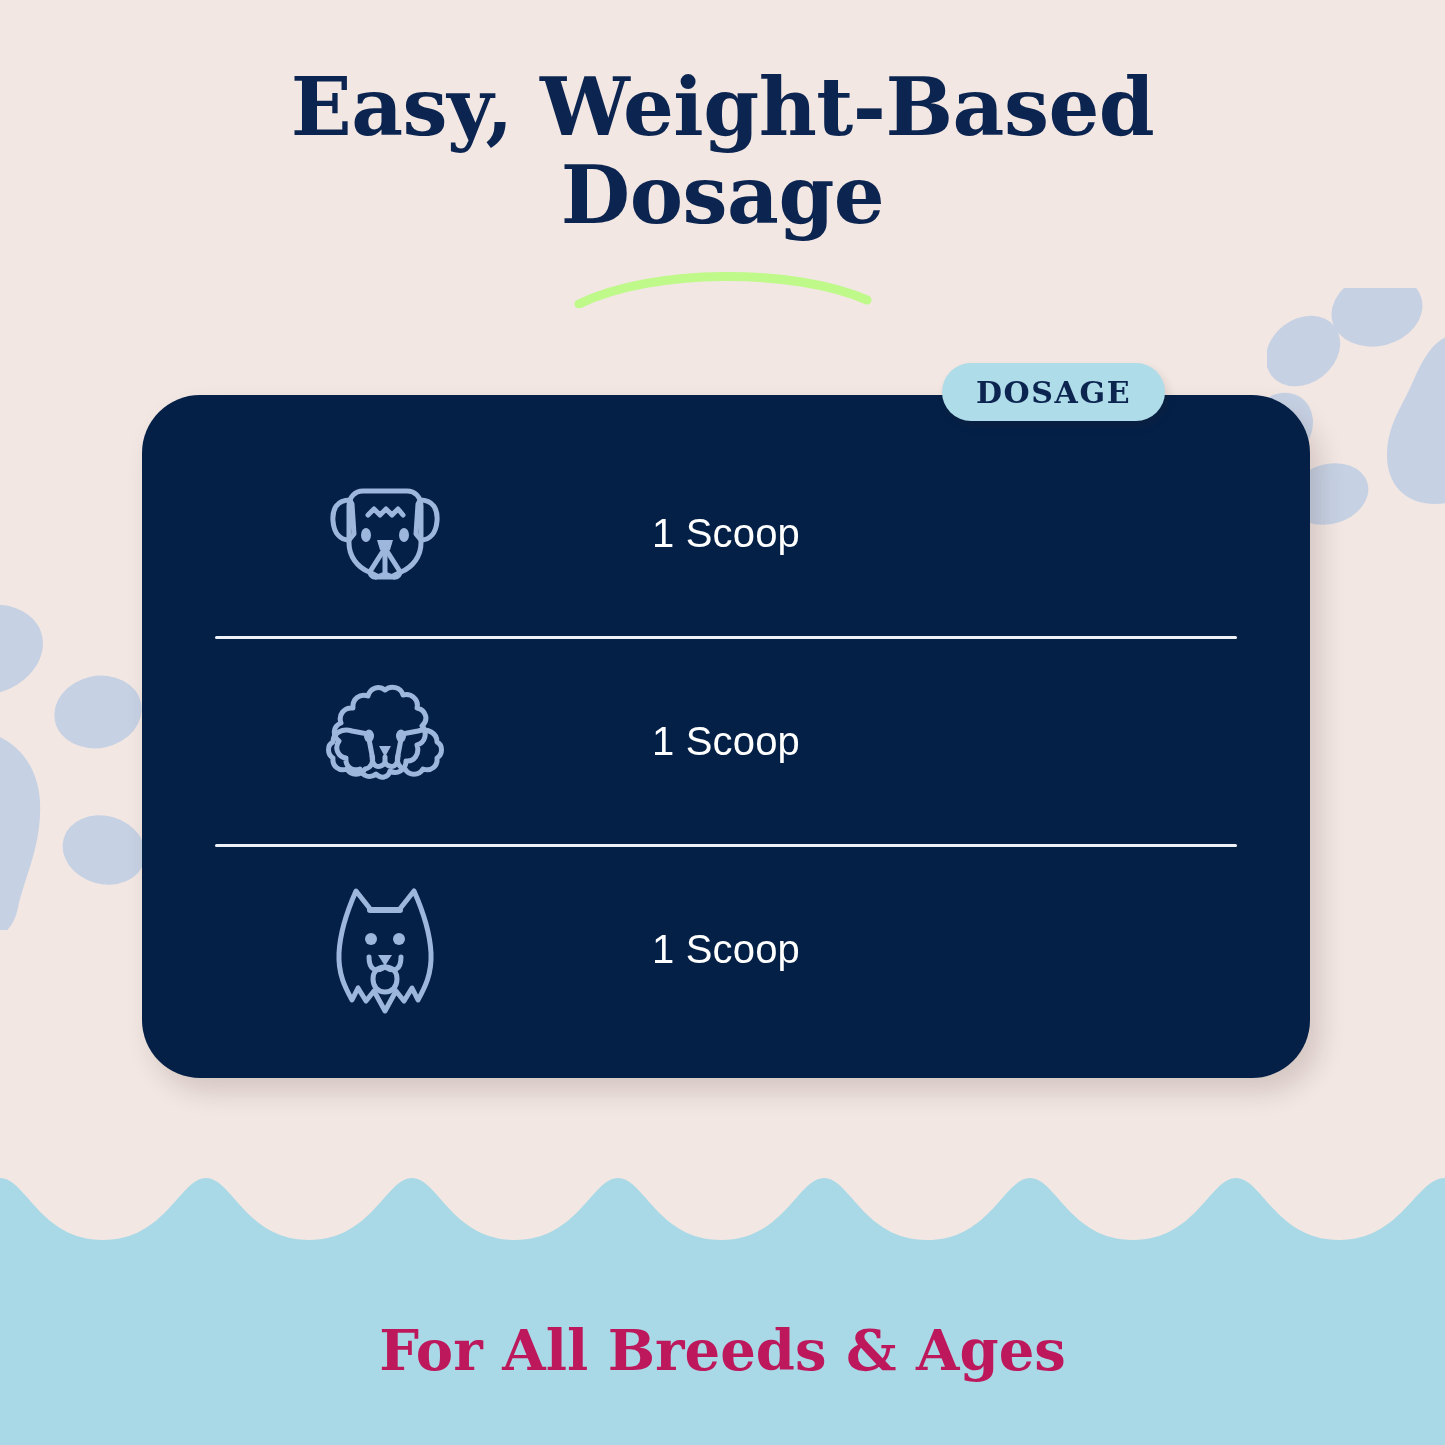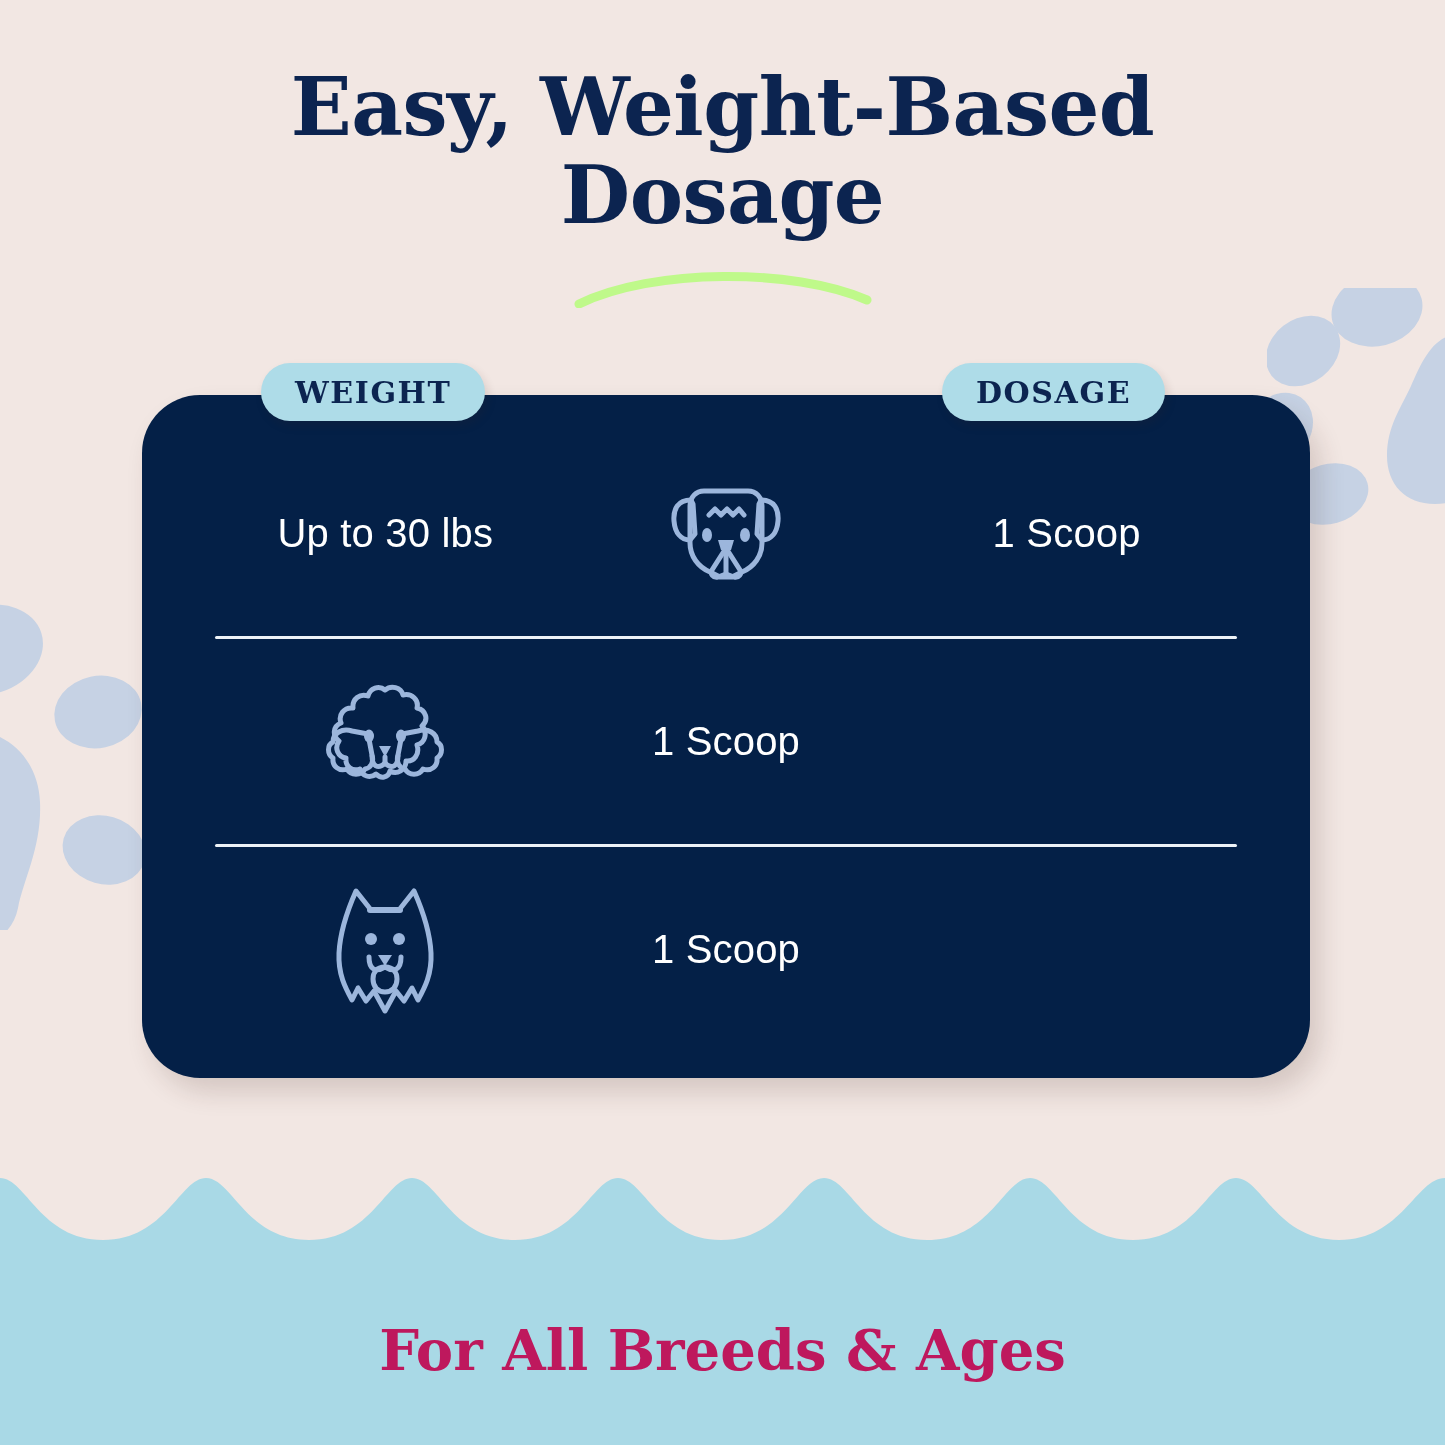--- a/index.html
+++ b/index.html
@@ -175,32 +175,28 @@
 </div>
 
 <svg class="title-underline" viewBox="0 0 300 46" fill="none">
   <path d="M6 42 C 80 6, 220 6, 294 38" stroke="#BFF98A" stroke-width="9" stroke-linecap="round" fill="none"></path>
 </svg>
 
 <div class="card-wrap">
 
   <div class="card"></div>
 
-  <div class="pill pill-weight">
-    <span class="pill-label">WEIGHT</span>
-  </div>
 
   <div class="pill pill-dosage">
     <span class="pill-label">DOSAGE</span>
   </div>
 
   <div class="rows">
 
     <div class="row">
-      <div class="cell">Up to 30 lbs</div>
       <div class="cell cell-icon">
         <svg width="128" height="104" viewBox="0 0 128 104" fill="none" stroke="#9CB6DC" stroke-width="5" stroke-linecap="round" stroke-linejoin="round">
 
           <path d="M29 18 C16 18 11 27 12 39 C13 51 19 58 28 58 L33 52 L31 22 Z"></path>
 
           <path d="M99 18 C112 18 117 27 116 39 C115 51 109 58 100 58 L95 52 L97 22 Z"></path>
 
           <path d="M42 9 H86 C94 9 100 15 100 24 V61 C100 74 92 85 80 90 L70 95 H58 L48 90 C36 85 28 74 28 61 V24 C28 15 34 9 42 9 Z"></path>
 
           <path d="M47 33 L53 27 L59 33 L65 27 L71 33 L77 27 L82 33" fill="none"></path>

